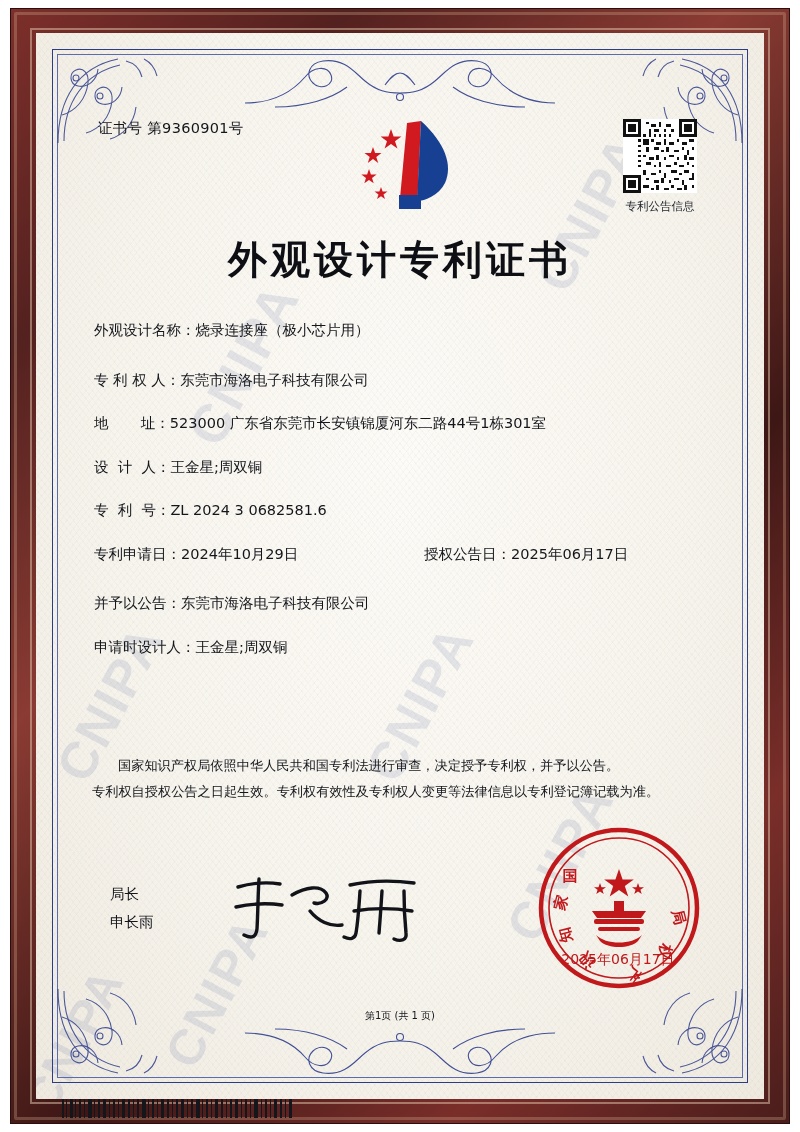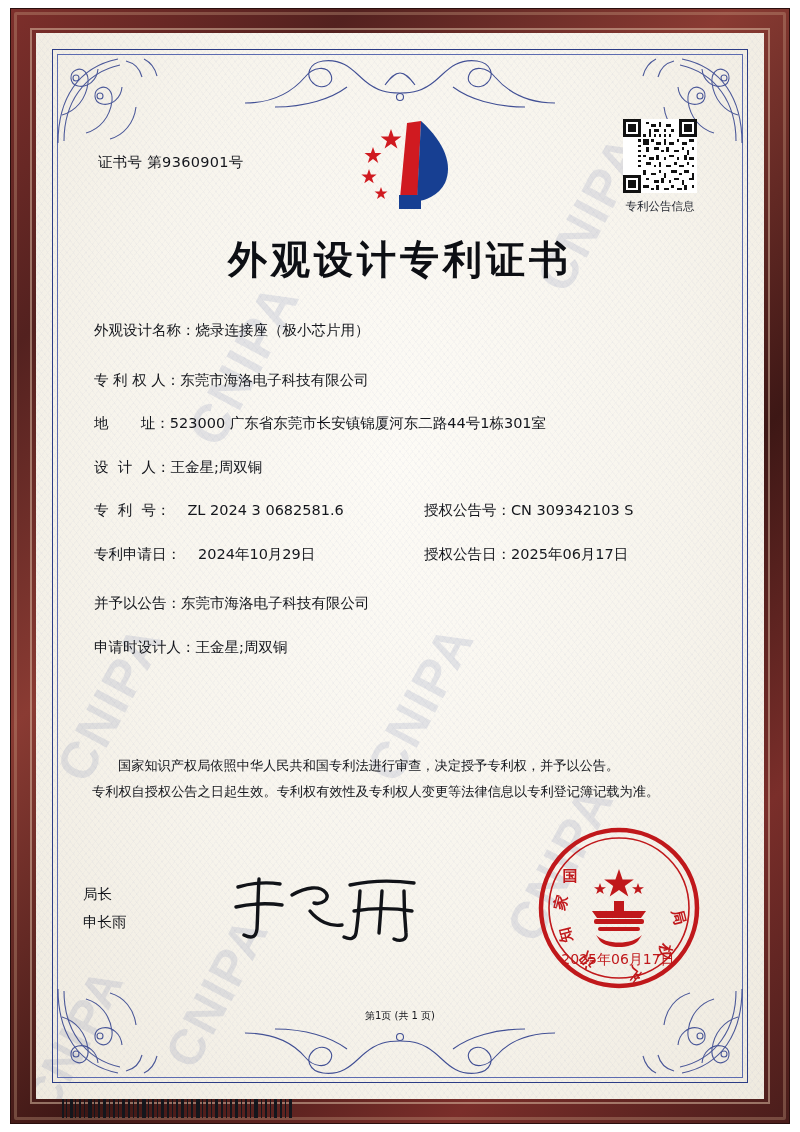--- a/index.html
+++ b/index.html
@@ -136,21 +136,20 @@
     box-sizing: border-box;
   }
 
   .cert-no {
     position: absolute;
     left: 62px; top: 86px;
     font-family: "DejaVu Sans", sans-serif;
     font-size: 14.5px;
     color: #14161c;
     letter-spacing: .3px;
-    margin-top: 34px;
   }
 
   
   .logo {
     position: absolute;
     left: 50%; top: 84px;
     transform: translateX(-50%);
     width: 150px; height: 100px;
   }
   .logo svg { width: 100%; height: 100%; display: block; }
@@ -201,41 +200,41 @@
   }
   .flabel {
     flex: 0 0 auto;
     white-space: pre;
   }
   .fvalue { flex: 1 1 auto; }
   .frow.two-col .col {
     display: flex;
     align-items: baseline;
   }
-  .frow.two-col .col.left { width: 330px; flex: 0 0 330px; gap: 17px; }
+  .frow.two-col .col.left { width: 330px; flex: 0 0 330px; }
   .frow.two-col .col.right { flex: 1 1 auto; }
 
   .gap-sm { height: 6px; }
 
   .legal {
     position: absolute;
     left: 56px; right: 52px; top: 720px;
     font-family: "DejaVu Serif", serif;
     font-size: 13.2px;
     line-height: 2.0;
     color: #14161c;
     text-align: justify;
   }
   .legal p { margin: 0; }
   .legal p.indent { text-indent: 26px; }
 
   
   .sig-block {
     position: absolute;
-    left: 47px; top: 848px;
+    left: 74px; top: 848px;
     font-size: 14.5px;
     color: #14161c;
     line-height: 1.9;
   }
   .signature {
     position: absolute;
     left: 186px; top: 838px;
     width: 220px; height: 74px;
     color: #111318;
   }
@@ -589,24 +588,20 @@
       <div class="frow">
         <span class="flabel">设  计  人：</span>
         <span class="fvalue">王金星;周双铜</span>
       </div>
 
       <div class="frow two-col">
         <span class="col left">
           <span class="flabel">专  利  号：</span>
           <span>ZL 2024 3 0682581.6</span>
         </span>
-        <span class="col right">
-          <span class="flabel">授权公告号：</span>
-          <span>CN 309342103 S</span>
-        </span>
       </div>
 
       <div class="frow two-col">
         <span class="col left">
           <span class="flabel">专利申请日：</span>
           <span>2024年10月29日</span>
         </span>
         <span class="col right">
           <span class="flabel">授权公告日：</span>
           <span>2025年06月17日</span>

